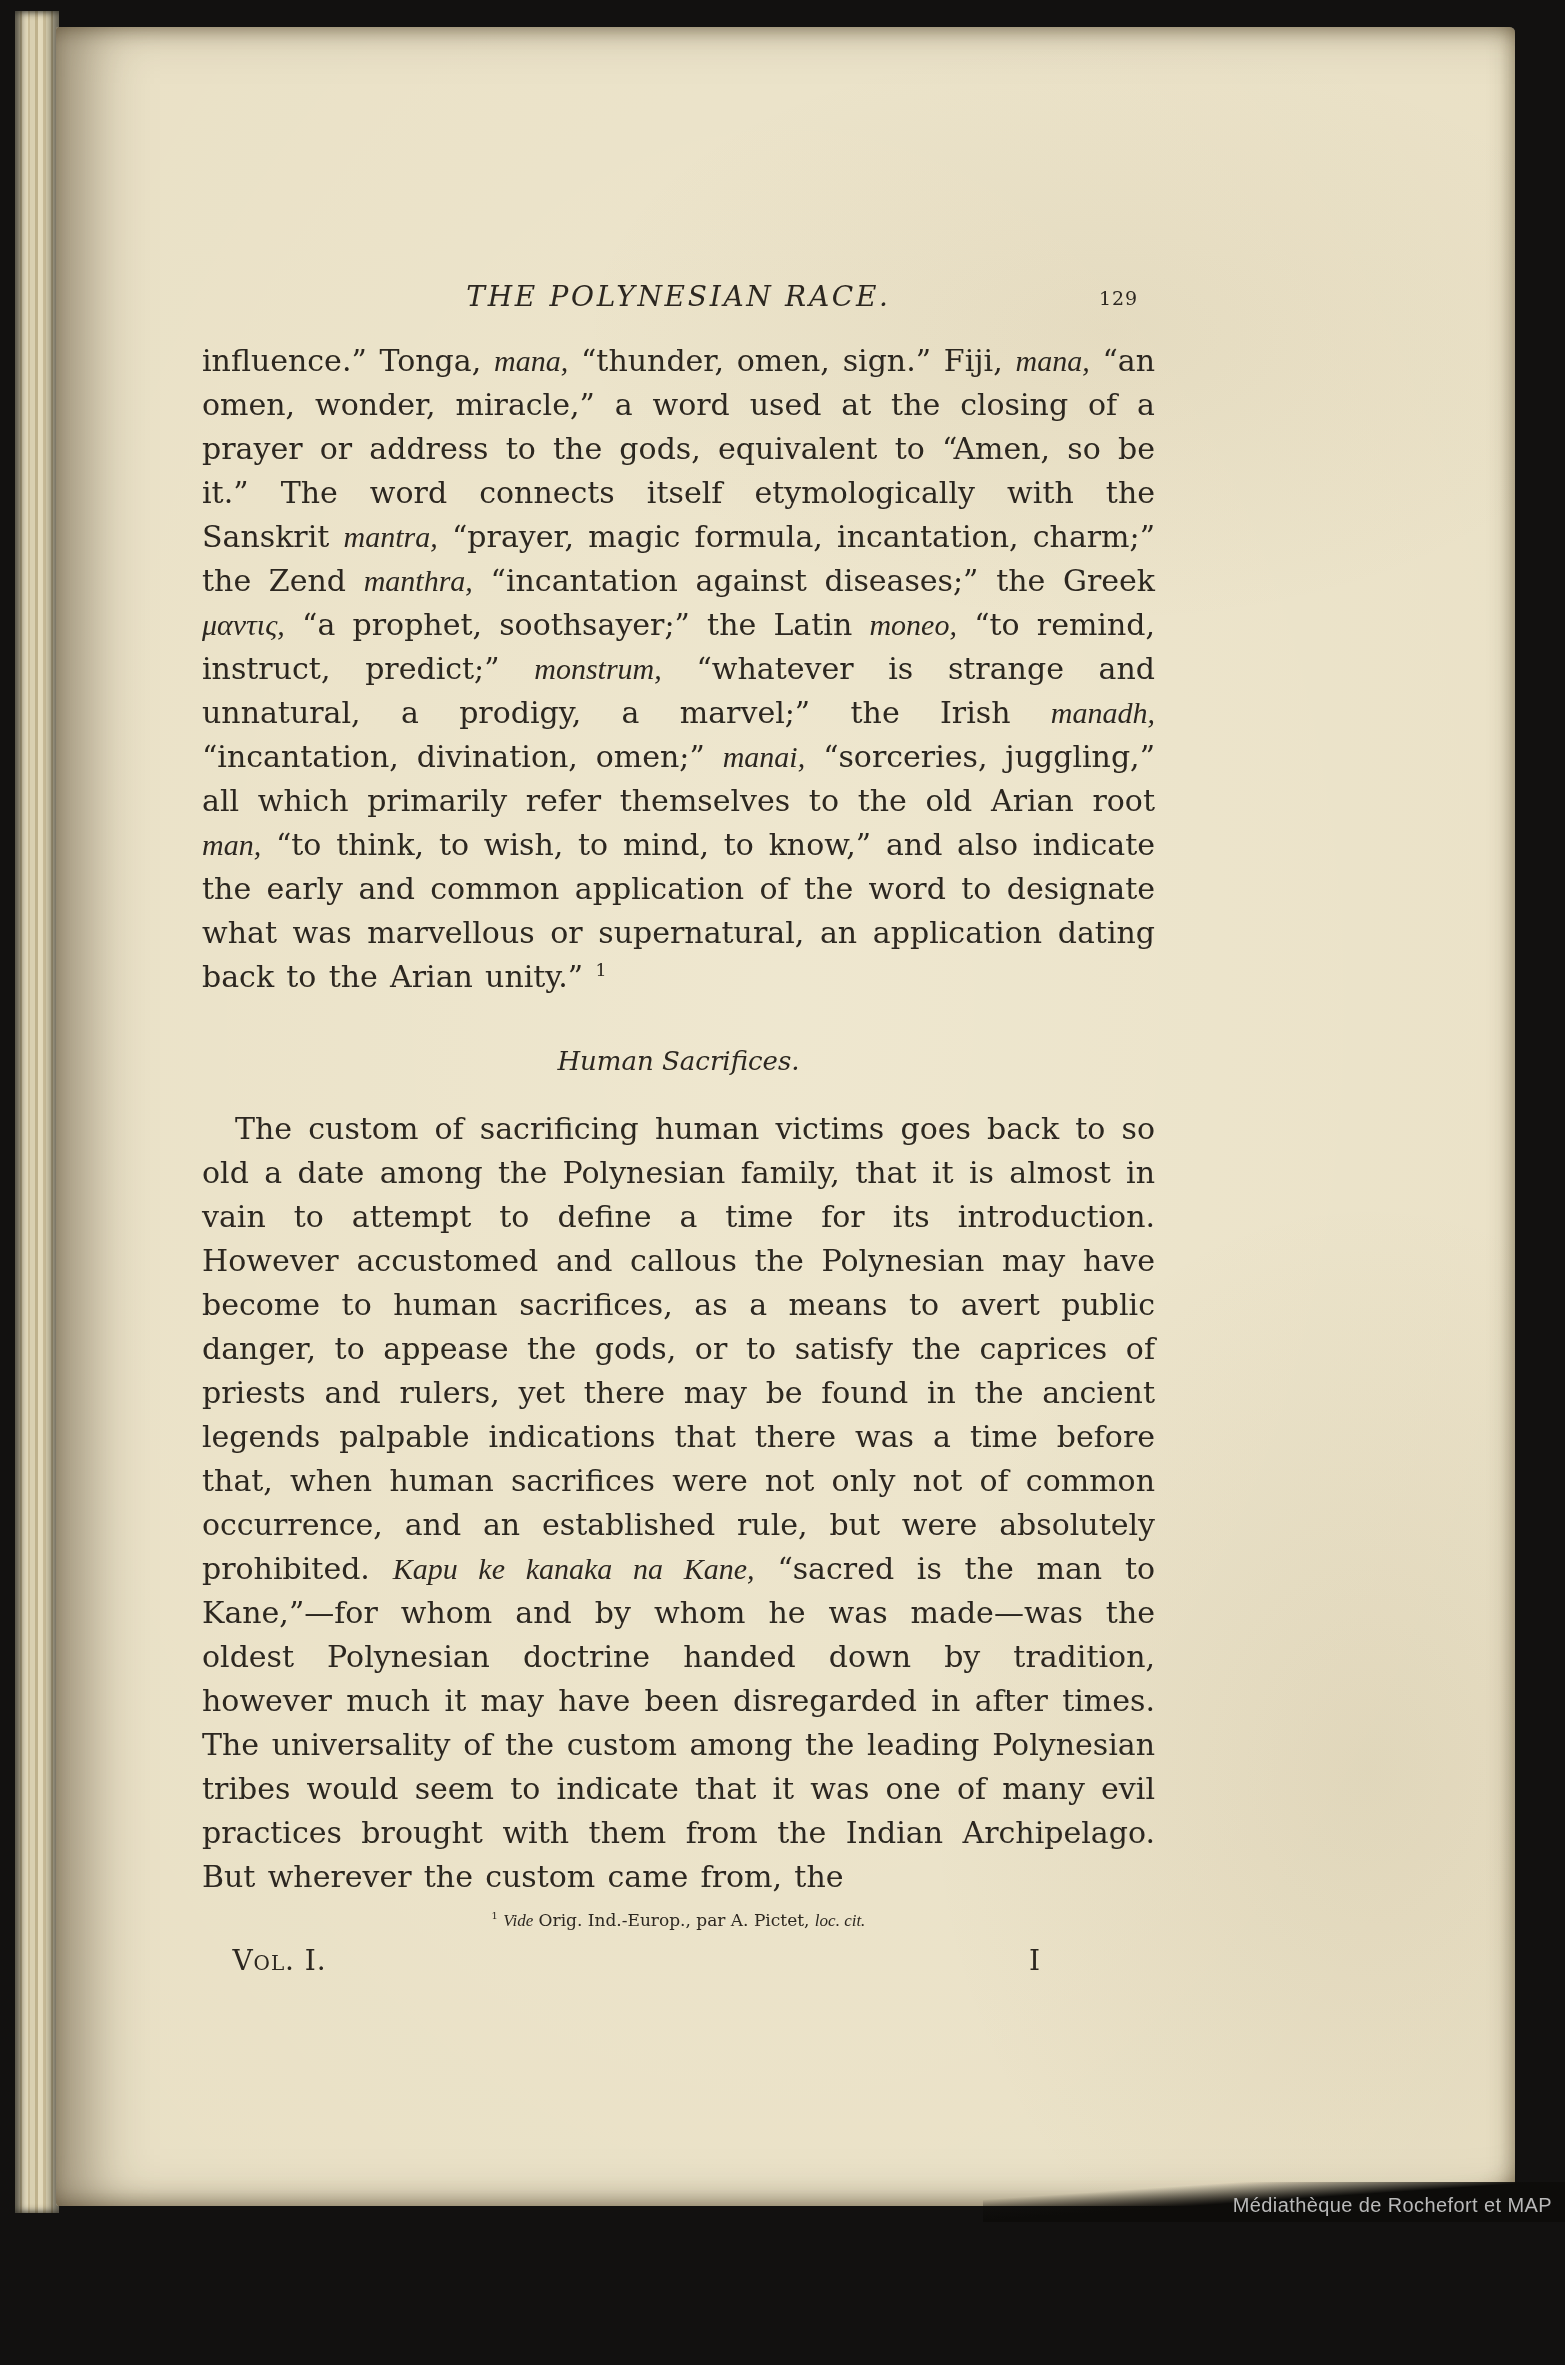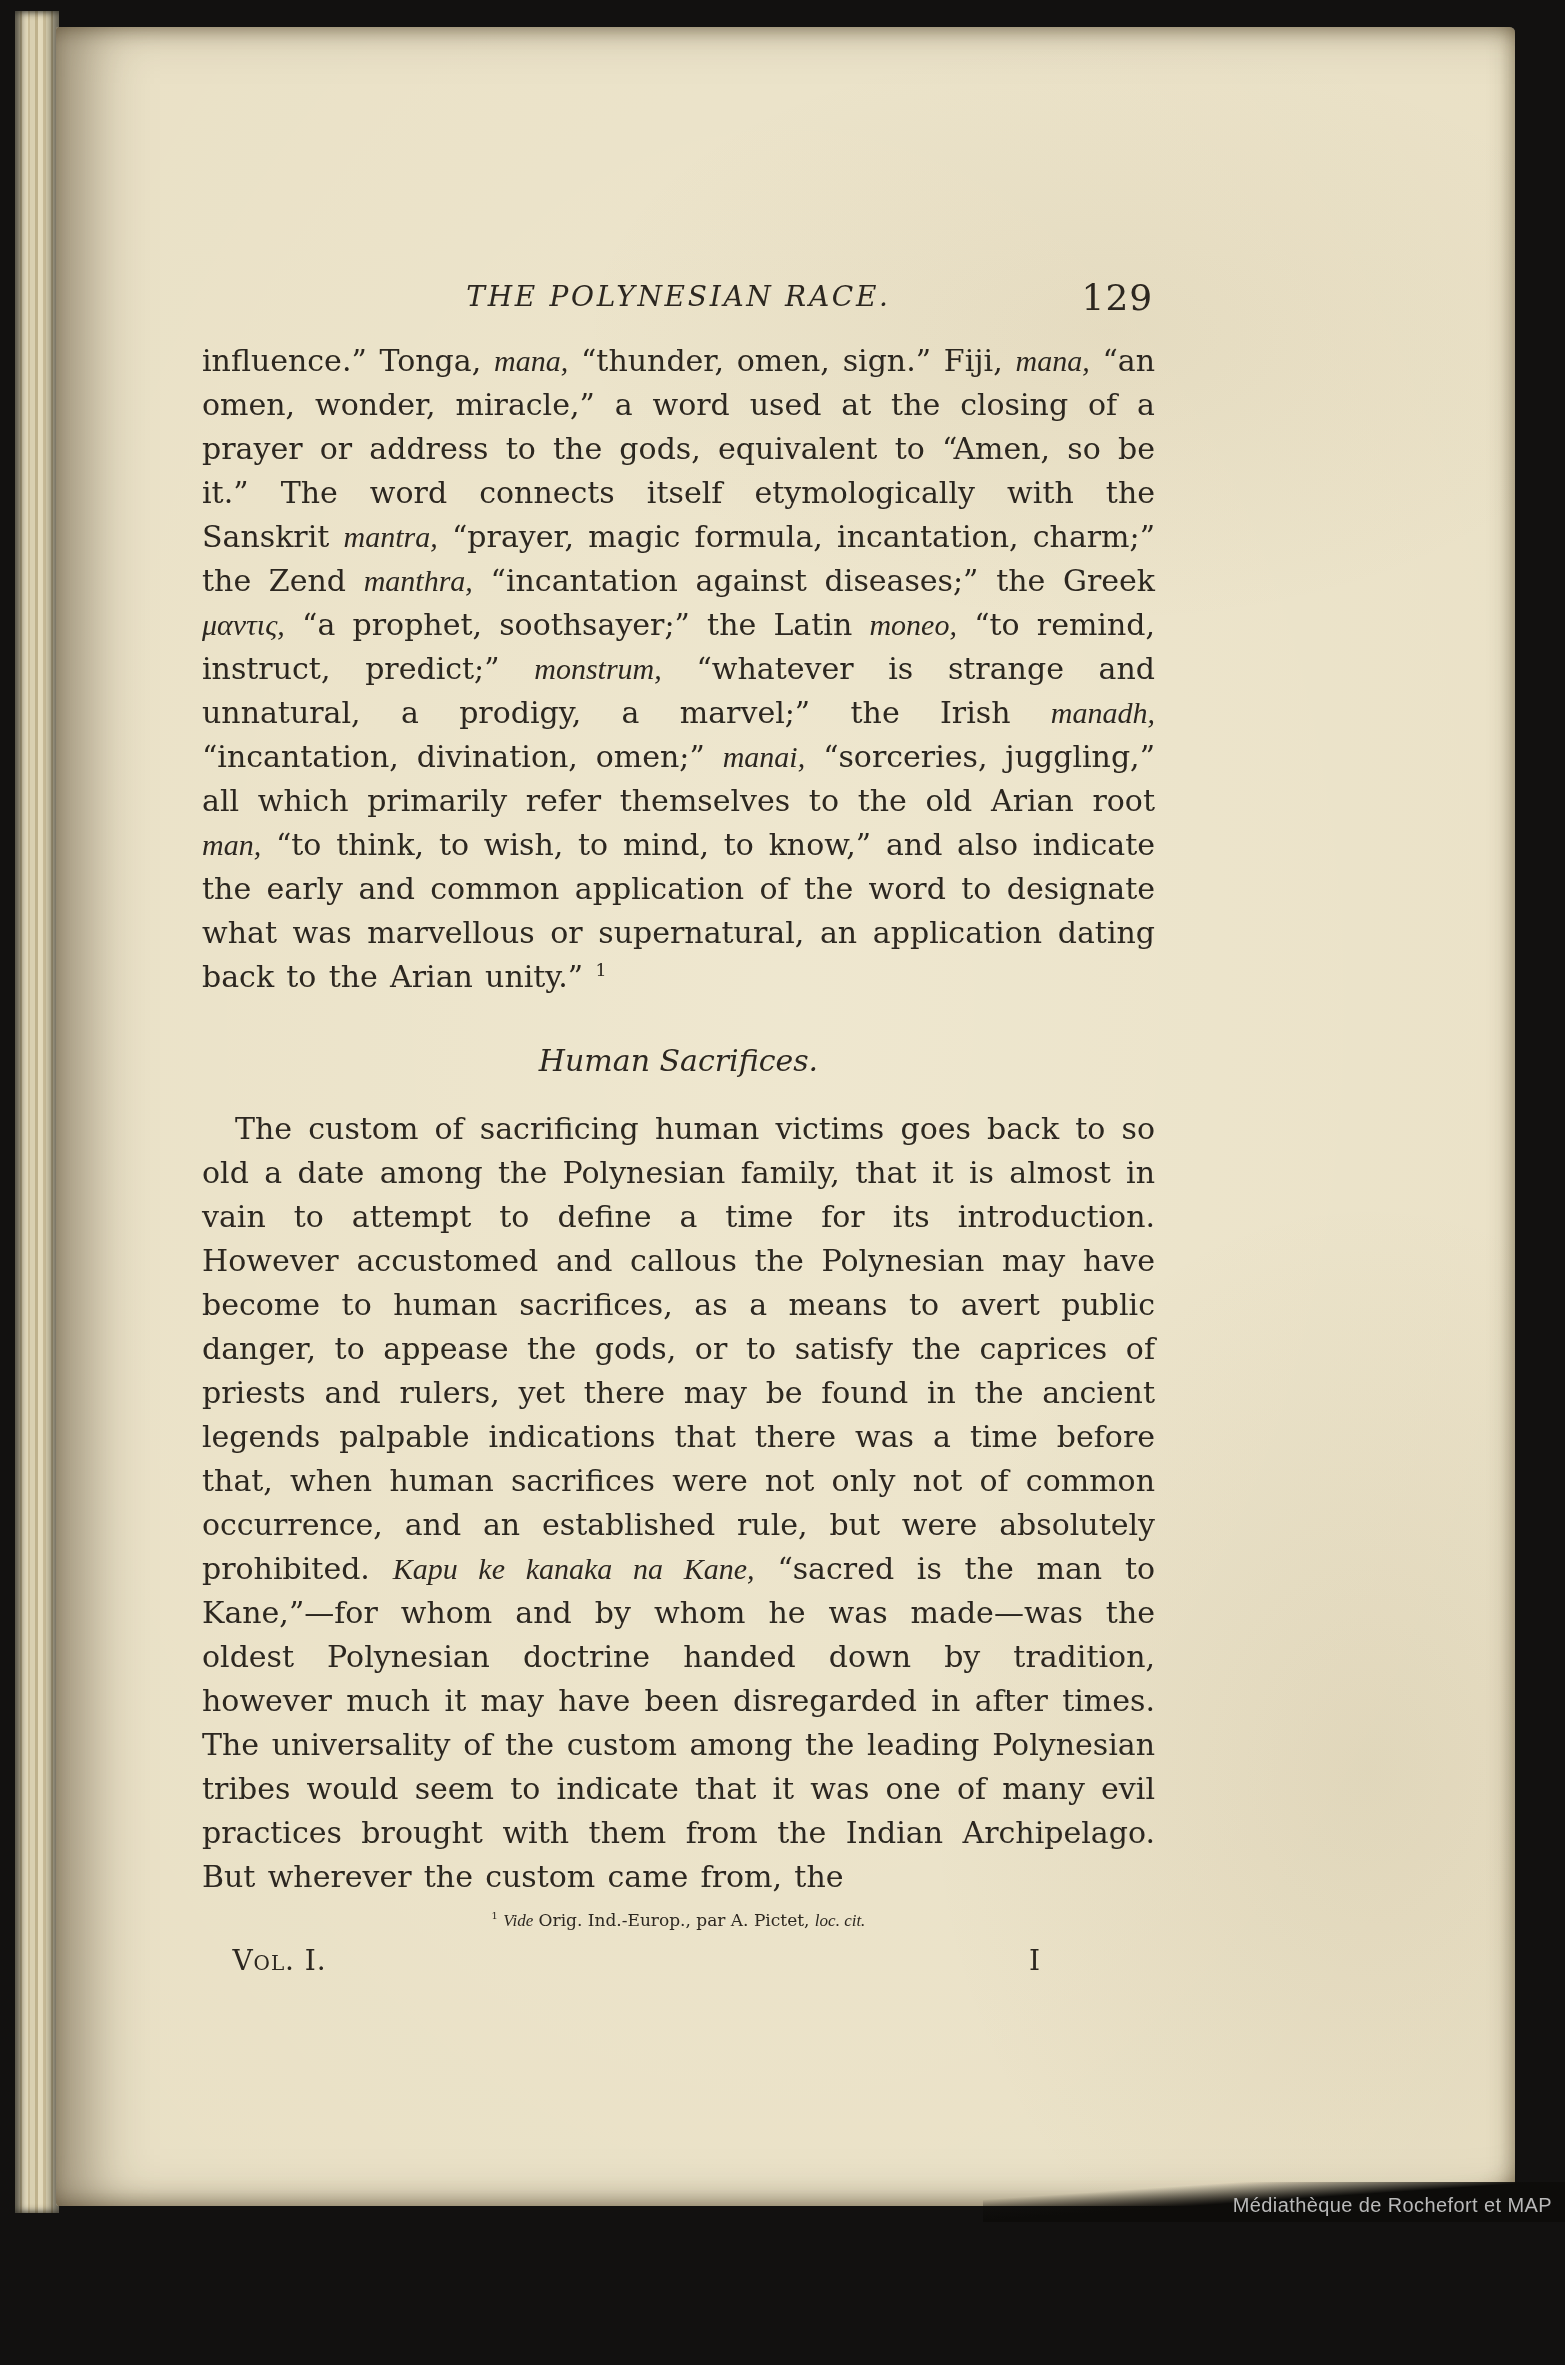--- a/index.html
+++ b/index.html
@@ -66,38 +66,38 @@
     position: absolute;
     left: 0; right: 0;
     text-align: center;
     font-style: italic;
     font-size: 28px;
     letter-spacing: 2.7px;
     white-space: nowrap;
   }
   .folio {
     position: absolute;
-    right: 2px; top: 0.9px;
-    font-size: 36px;
+    right: 17px; top: 0.9px;
+    font-size: 19px;
     letter-spacing: 0.9px;
   }
   p.body-par {
     margin: 0;
     text-align: justify;
     word-spacing: 0.09em;
   }
   .indent { text-indent: 33px; }
   .it { font-style: italic; font-family: Liberation Serif, serif; }
   sup { font-size: 0.58em; line-height: 0; vertical-align: super; }
   .section-heading {
     margin: 40px 0 24px 0;
     text-align: center;
     font-style: italic;
     font-weight: normal;
-    font-size: 30px;
+    font-size: 26px;
   }
   .footnote {
     margin-top: 5.5px;
     text-align: center;
     font-size: 17px;
     line-height: 31px;
   }
   .footer-line {
     position: relative;
     margin-top: 3.6px;

